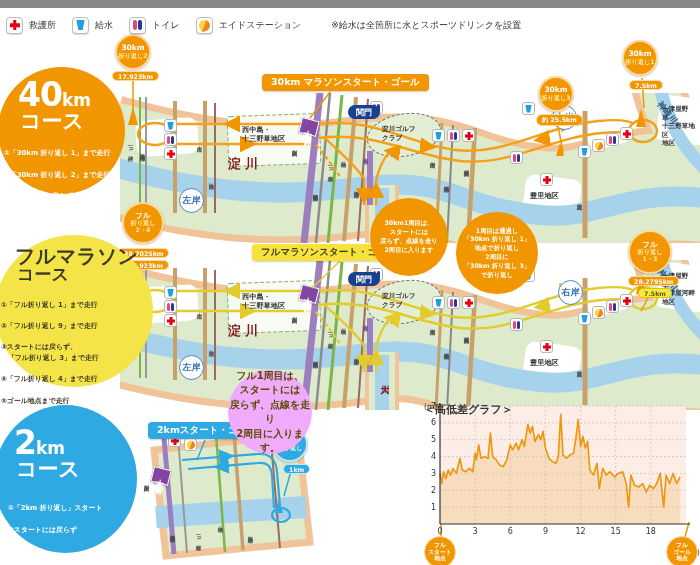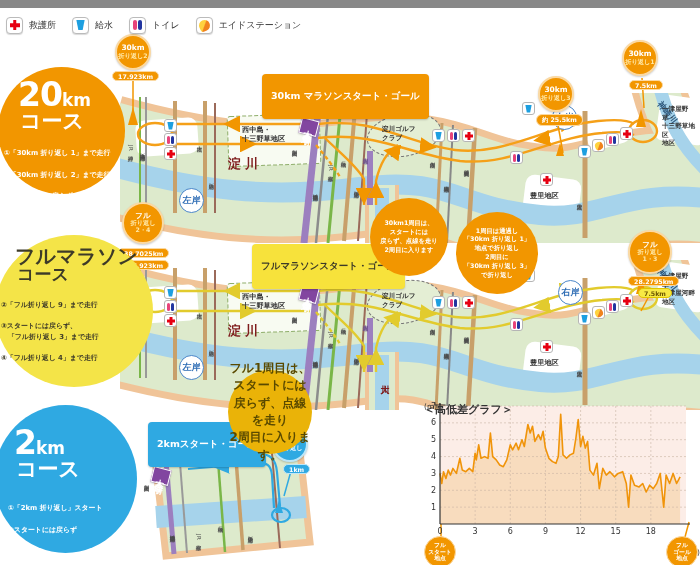--- a/index.html
+++ b/index.html
@@ -56,27 +56,27 @@
 .cone.blue{border-bottom-color:#2FA9E2}
 
 .tbadge{position:absolute;border-radius:50%;background:#F29600;border:2px solid #FBD9A2;color:#fff;display:flex;flex-direction:column;align-items:center;justify-content:center;z-index:12;text-align:center;line-height:1.12;box-shadow:0 1px 2px rgba(0,0,0,.2)}
 .tbadge.blue{background:#2FA9E2;border-color:#BEE6F7}
 .tbadge .l1{font-size:7.5px;font-weight:bold}
 .tbadge .l2{font-size:6.2px;color:#FFE9A8;font-weight:bold;white-space:pre-line}
 .tbadge.blue .l2{color:#E6F6FF}
 .dist{position:absolute;background:#F29600;border:1px solid #FBD9A2;color:#fff;font-size:6.3px;font-weight:bold;padding:.5px 5px;border-radius:7px;z-index:12;white-space:nowrap}
 .dist.yellow{background:#F7E944;color:#6B5500;border-color:#E0C400}
 .dist.blue{background:#2FA9E2;border-color:#BEE6F7}
-.sgpill{position:absolute;font-weight:bold;border-radius:4px;padding:16px 9px;z-index:12;white-space:nowrap;box-shadow:0 1px 2px rgba(0,0,0,.2)}
+.sgpill{position:absolute;font-weight:bold;border-radius:4px;padding:2px 9px;z-index:12;white-space:nowrap;box-shadow:0 1px 2px rgba(0,0,0,.2)}
 .sg-orange{background:#F29600;color:#fff;font-size:9.5px}
 .sg-yellow{background:#F7E23B;color:#3d3a28;font-size:9.5px}
 .sg-blue{background:#2FA9E2;color:#fff;font-size:9.5px}
 .note{position:absolute;border-radius:50%;display:flex;align-items:center;justify-content:center;text-align:center;white-space:pre-line;z-index:13;font-weight:bold}
 .note.orange{background:#F29600;color:#fff;font-size:6.3px;line-height:1.4}
-.note.yellow{background:#eab308;color:#5A4A00;font-size:12px;line-height:1.45}
+.note.yellow{background:#f0abfc;color:#5A4A00;font-size:10px;line-height:1.45}
 
 .chart{position:absolute;left:424px;top:392px;width:276px;height:173px;z-index:10}
 .chart-title{position:absolute;left:0;top:2px;width:100%;text-align:left;font-size:11px;font-weight:bold;color:#333}
 .chart-munit{position:absolute;left:0;top:2px;font-size:7.5px;color:#333}
 .chart-kmunit{position:absolute;right:0px;bottom:16px;font-size:7.5px;color:#333}
 .cbadge{position:absolute;width:32px;height:32px;border-radius:50%;background:#F29600;color:#fff;font-size:5.8px;font-weight:bold;display:flex;align-items:center;justify-content:center;text-align:center;white-space:pre-line;line-height:1.15;z-index:14;border:1.5px solid #FBD9A2}
 .overlay{position:absolute;left:0;top:0;z-index:9;pointer-events:none}
 </style>
 </head>
 <body>
@@ -85,42 +85,45 @@
 
   <div class="legend">
     <span class="licon i-cross"></span>
     <span class="llabel">救護所</span>
     <span class="licon i-water"></span>
     <span class="llabel">給水</span>
     <span class="licon i-toilet"></span>
     <span class="llabel">トイレ</span>
     <span class="licon i-aid"></span>
     <span class="llabel">エイドステーション</span>
+    <span class="lnote">※給水は全箇所に水とスポーツドリンクを設置</span>
   </div>
 
   <div class="ccirc circ30">
-    <div class="ctitle"><span class="big">20</span><span class="unit">km</span></div>
+    <div class="ctitle"><span class="big">40</span><span class="unit">km</span></div>
     <div class="csub">コース</div>
     <div class="steps">
       <div>①「30km 折り返し 1」まで走行</div>
       <div>②「30km 折り返し 2」まで走行</div>
       <div>③スタートには戻らず、
 　「30km 折り返し 3」まで走行</div>
       <div>④ゴール地点まで走行</div>
     </div>
   </div>
 
   <div class="ccirc circFull">
     <div class="ctitle"><span class="big">フルマラソン</span></div>
     <div class="csub">コース</div>
     <div class="steps">
+      <div>①「フル折り返し 1」まで走行</div>
       <div>②「フル折り返し 9」まで走行</div>
       <div>③スタートには戻らず、
 　「フル折り返し 3」まで走行</div>
       <div>④「フル折り返し 4」まで走行</div>
+      <div>⑤ゴール地点まで走行</div>
     </div>
   </div>
 
   <div class="ccirc circ2">
     <div class="ctitle" style="padding-top:22px"><span class="big">2</span><span class="unit">km</span></div>
     <div class="csub">コース</div>
     <div class="steps" style="padding-top:12px;padding-left:14px">
       <div>①「2km 折り返し」スタート</div>
       <div>③スタートには戻らず</div>
     </div>

